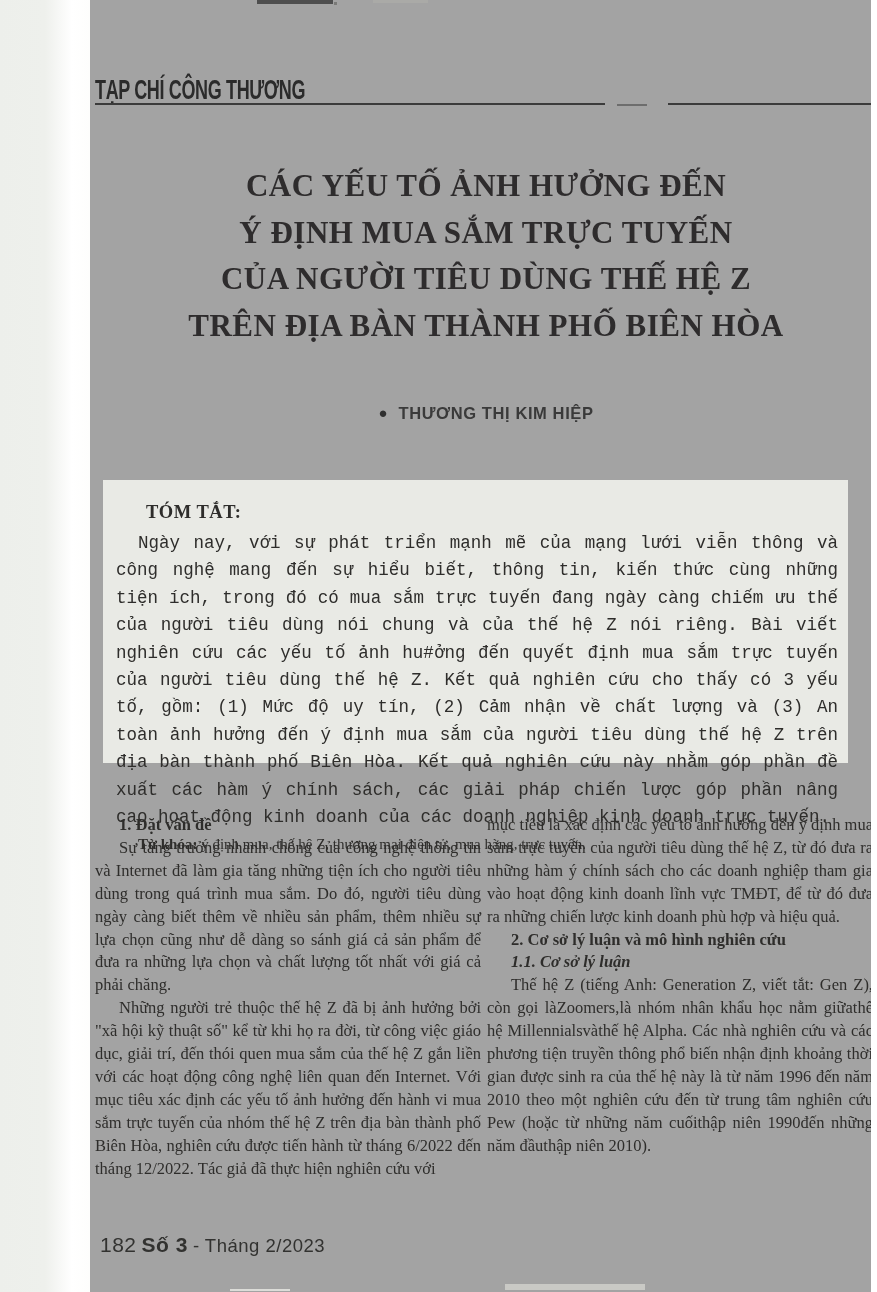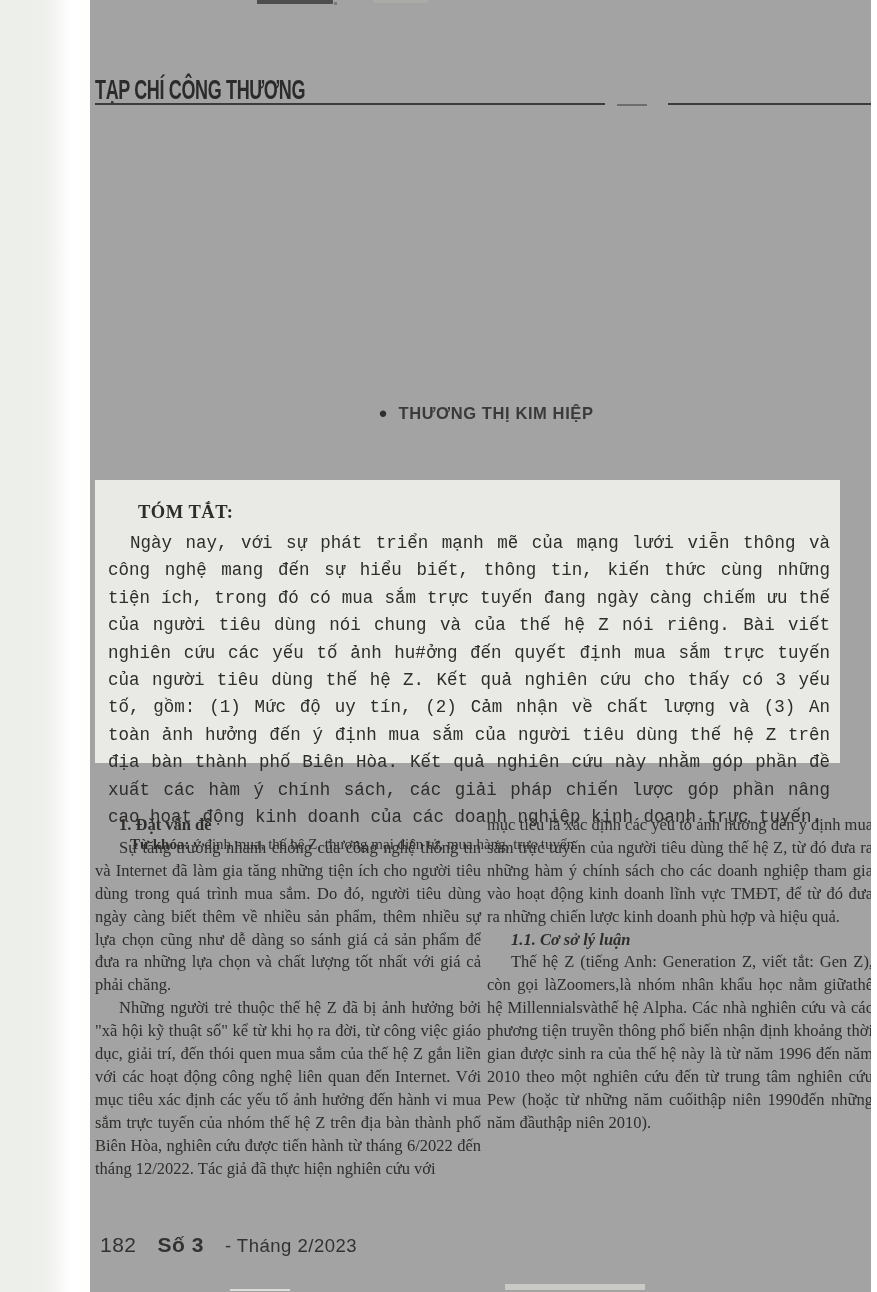--- a/index.html
+++ b/index.html
@@ -39,21 +39,21 @@
     position:absolute; left:95px; width:782px; top:404px;
     display:flex; justify-content:center; align-items:center; gap:11px;
   }
   .author-bullet { font-size:15px; color:#2f2f2f; line-height:1; }
   .author-name {
     font-family:"Liberation Sans", sans-serif; font-weight:700;
     font-size:16.5px; letter-spacing:0.6px; color:#3a3a3a;
   }
 
   .abstract-box {
-    position:absolute; left:95px; top:480px; width:745px; height:283px;
+    position:absolute; left:103px; top:480px; width:745px; height:283px;
     background:#e9eae5; box-sizing:border-box; padding:22px 10px 0 13px;
   }
   .abstract-heading {
     margin:0 0 7px 0; font-size:18.5px; font-weight:700;
     letter-spacing:0.5px; text-indent:30px;
   }
   .abstract-body {
     margin:0; font-size:17.5px; line-height:27.4px;
     text-align:justify; text-indent:22px;font-family:Liberation Mono, monospace;
   }
@@ -68,21 +68,21 @@
   }
   .col { width:386px; font-size:16.5px; line-height:22.9px; text-align:justify; }
   .col h3 { margin:0; font-size:16.5px; font-weight:700; text-indent:24px; line-height:22.9px; }
   .col h3.sub { font-style:italic; }
   .col p { margin:0; text-indent:24px; }
   .col p.cont { text-indent:0; }
 
   .footer {
     position:absolute; left:100px; top:1203px;
     font-family:"Liberation Sans", sans-serif; color:#323230;
-    display:flex; align-items:baseline; gap:21px; letter-spacing:0.5px;
+    display:flex; align-items:baseline; gap:5px; letter-spacing:0.5px;
   }
   .page-number { font-size:21px; }
   .issue { font-size:21px; font-weight:700; }
   .issue-date { font-size:18.5px;margin-top:32px; }
 </style>
 </head>
 <body>
 
 <div class="page">
 
@@ -93,40 +93,45 @@
   <div class="scan-mark mark-top-3"></div>
   <div class="scan-mark mark-bottom-1"></div>
   <div class="scan-mark mark-bottom-2"></div>
 
   <div class="masthead">TẠP CHÍ CÔNG THƯƠNG</div>
 
   <div class="rule rule-1"></div>
   <div class="rule rule-2"></div>
   <div class="rule rule-3"></div>
 
+  <h1 class="title">CÁC YẾU TỐ ẢNH HƯỞNG ĐẾN
+Ý ĐỊNH MUA SẮM TRỰC TUYẾN
+CỦA NGƯỜI TIÊU DÙNG THẾ HỆ Z
+TRÊN ĐỊA BÀN THÀNH PHỐ BIÊN HÒA</h1>
 
   <div class="author-row">
     <span class="author-bullet">●</span>
     <span class="author-name">THƯƠNG THỊ KIM HIỆP</span>
   </div>
 
   <div class="abstract-box">
     <h2 class="abstract-heading">TÓM TẮT:</h2>
     <p class="abstract-body">Ngày nay, với sự phát triển mạnh mẽ của mạng lưới viễn thông và công nghệ mang đến sự hiểu biết, thông tin, kiến thức cùng những tiện ích, trong đó có mua sắm trực tuyến đang ngày càng chiếm ưu thế của người tiêu dùng nói chung và của thế hệ Z nói riêng. Bài viết nghiên cứu các yếu tố ảnh hu#ởng đến quyết định mua sắm trực tuyến của người tiêu dùng thế hệ Z. Kết quả nghiên cứu cho thấy có 3 yếu tố, gồm: (1) Mức độ uy tín, (2) Cảm nhận về chất lượng và (3) An toàn ảnh hưởng đến ý định mua sắm của người tiêu dùng thế hệ Z trên địa bàn thành phố Biên Hòa. Kết quả nghiên cứu này nhằm góp phần đề xuất các hàm ý chính sách, các giải pháp chiến lược góp phần nâng cao hoạt động kinh doanh của các doanh nghiệp kinh doanh trực tuyến.</p>
     <p class="keywords-line"><span class="keywords-label">Từ khóa:</span><span> ý định mua, thế hệ Z, thương mại điện tử, mua hàng, trực tuyến.</span></p>
   </div>
 
   <div class="columns">
     <div class="col">
       <h3>1. Đặt vấn đề</h3>
       <p>Sự tăng trưởng nhanh chóng của công nghệ thông tin và Internet đã làm gia tăng những tiện ích cho người tiêu dùng trong quá trình mua sắm. Do đó, người tiêu dùng ngày càng biết thêm về nhiều sản phẩm, thêm nhiều sự lựa chọn cũng như dễ dàng so sánh giá cả sản phẩm để đưa ra những lựa chọn và chất lượng tốt nhất với giá cả phải chăng.</p>
       <p>Những người trẻ thuộc thế hệ Z đã bị ảnh hưởng bởi "xã hội kỹ thuật số" kể từ khi họ ra đời, từ công việc giáo dục, giải trí, đến thói quen mua sắm của thế hệ Z gắn liền với các hoạt động công nghệ liên quan đến Internet. Với mục tiêu xác định các yếu tố ảnh hưởng đến hành vi mua sắm trực tuyến của nhóm thế hệ Z trên địa bàn thành phố Biên Hòa, nghiên cứu được tiến hành từ tháng 6/2022 đến tháng 12/2022. Tác giả đã thực hiện nghiên cứu với</p>
     </div>
     <div class="col">
       <p class="cont">mục tiêu là xác định các yếu tố ảnh hưởng đến ý định mua sắm trực tuyến của người tiêu dùng thế hệ Z, từ đó đưa ra những hàm ý chính sách cho các doanh nghiệp tham gia vào hoạt động kinh doanh lĩnh vực TMĐT, để từ đó đưa ra những chiến lược kinh doanh phù hợp và hiệu quả.</p>
+      <h3>2. Cơ sở lý luận và mô hình nghiên cứu</h3>
       <h3 class="sub">1.1. Cơ sở lý luận</h3>
       <p>Thế hệ Z (tiếng Anh: Generation Z, viết tắt: Gen Z), còn gọi làZoomers,là nhóm nhân khẩu học nằm giữathế hệ Millennialsvàthế hệ Alpha. Các nhà nghiên cứu và các phương tiện truyền thông phổ biến nhận định khoảng thời gian được sinh ra của thế hệ này là từ năm 1996 đến năm 2010 theo một nghiên cứu đến từ trung tâm nghiên cứu Pew (hoặc từ những năm cuốithập niên 1990đến những năm đầuthập niên 2010).</p>
     </div>
   </div>
 
   <div class="footer">
     <span class="page-number">182</span>
     <span class="issue">Số 3</span>
     <span class="issue-date">- Tháng 2/2023</span>
   </div>

